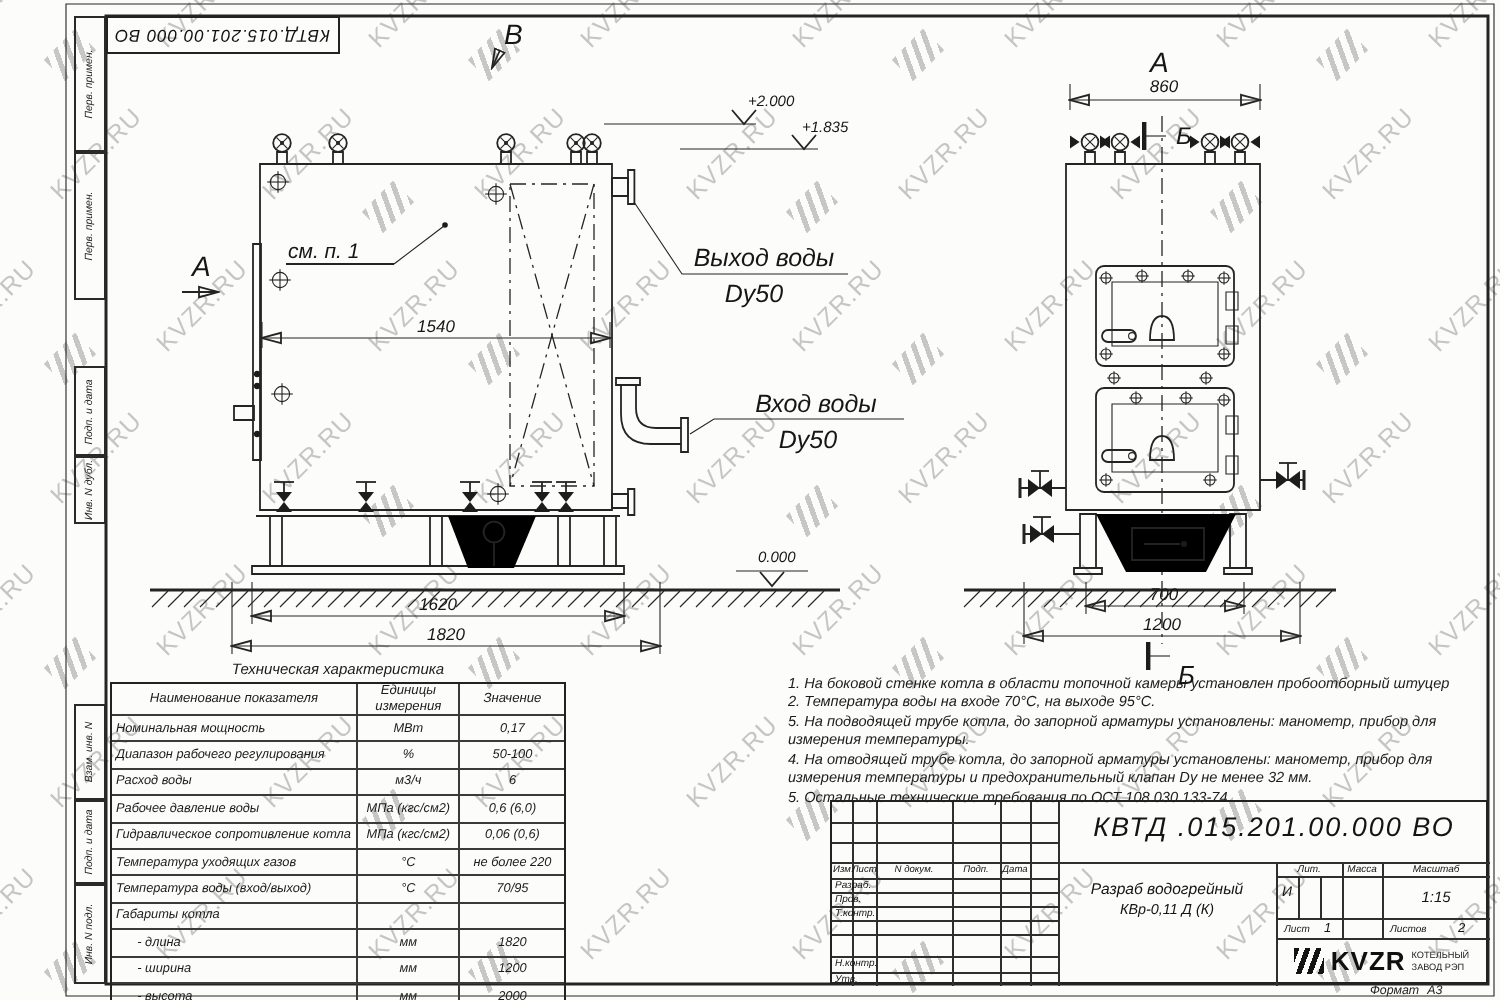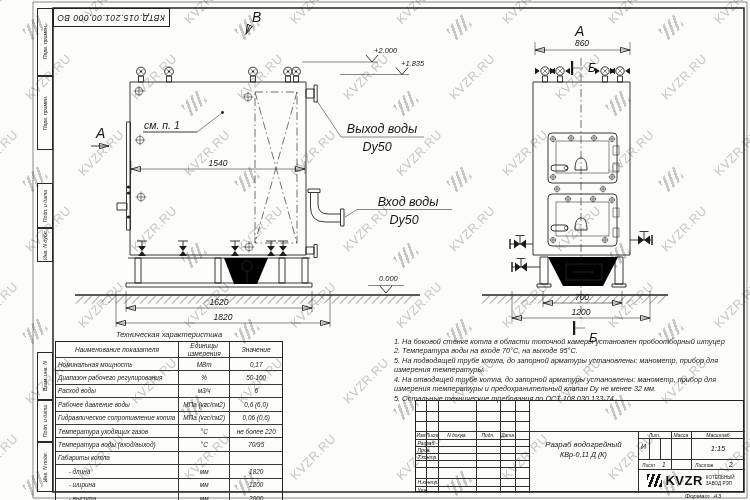--- a/index.html
+++ b/index.html
@@ -520,20 +520,21 @@
     <div class="tb-h" style="left:0;top:45px;width:113px;"></div>
     <div class="tb-h" style="left:0;top:52px;width:113px;"></div>
     <div class="tb-h" style="left:0;top:59px;width:113px;"></div>
     <div class="tb-h" style="left:0;top:66px;width:113px;"></div>
     <div class="tb-h" style="left:0;top:77px;width:113px;"></div>
     <div class="tb-h" style="left:0;top:85px;width:113px;"></div>
     <div class="tb-h" style="left:222px;top:37px;width:107px;"></div>
     <div class="tb-h" style="left:222px;top:58px;width:107px;"></div>
     <div class="tb-h" style="left:222px;top:68px;width:107px;"></div>
 
+    <span class="ts ctr" style="left:113px;top:5px;width:216px;font-size:13.5px;letter-spacing:1px;">КВТД .015.201.00.000   ВО</span>
     <span class="ts ctr" style="left:0;top:31.5px;width:10px;font-size:4.8px;">Изм</span>
     <span class="ts ctr" style="left:10px;top:31.5px;width:12px;font-size:4.8px;">Лист</span>
     <span class="ts ctr" style="left:22px;top:31.5px;width:38px;font-size:4.8px;">N докум.</span>
     <span class="ts ctr" style="left:60px;top:31.5px;width:24px;font-size:4.8px;">Подп.</span>
     <span class="ts ctr" style="left:84px;top:31.5px;width:15px;font-size:4.8px;">Дата</span>
     <span class="ts" style="left:1.5px;top:39px;font-size:5px;">Разраб.</span>
     <span class="ts" style="left:1.5px;top:46px;font-size:5px;">Пров.</span>
     <span class="ts" style="left:1.5px;top:53px;font-size:5px;">Т.контр.</span>
     <span class="ts" style="left:1.5px;top:78px;font-size:5px;">Н.контр.</span>
     <span class="ts" style="left:1.5px;top:85.5px;font-size:5px;">Утв.</span>

